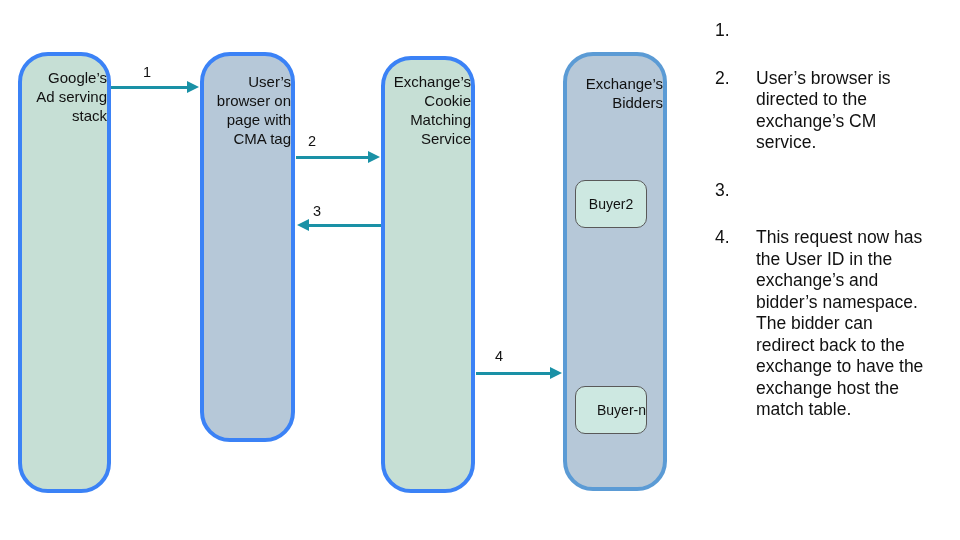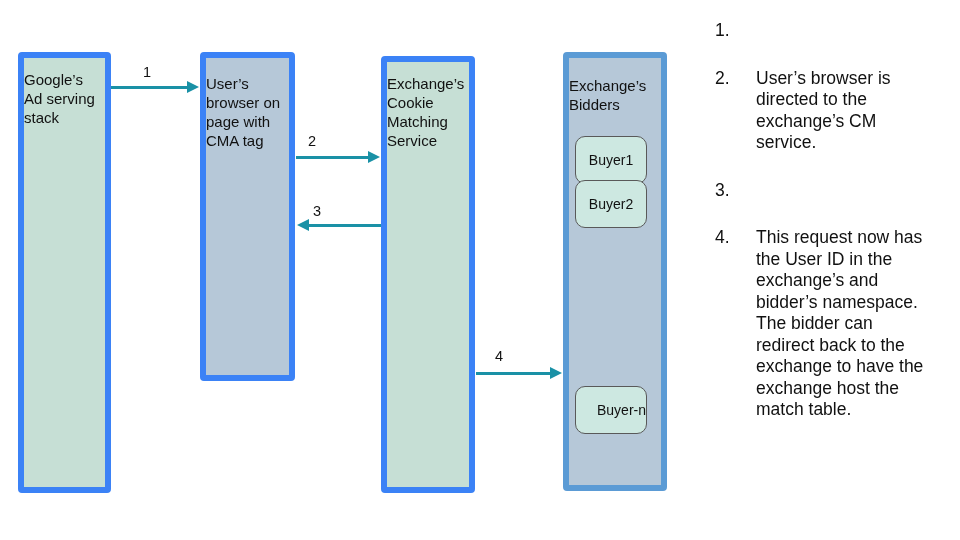--- a/index.html
+++ b/index.html
@@ -4,22 +4,22 @@
 <style>
   html, body { margin: 0; padding: 0; background: #ffffff; }
   body { font-family: "Liberation Sans", sans-serif; color: #111111; }
   .canvas {
     position: relative; width: 960px; height: 540px;
     background: #ffffff; overflow: hidden;
   }
   
   .col {
     position: absolute; box-sizing: border-box;
-    border: 6px solid #3b82f6; border-radius: 4px;
-    background: #c6dfd5; text-align: left;
+    border: 4px solid #3b82f6; border-radius: 30px;
+    background: #c6dfd5; text-align: right;
   }
   .col.blue { background: #b6c8d8; }
   .col.blue-border { border-color: #5b9bd5; }
   .col-label {
     font-size: 15px; line-height: 19px; white-space: pre-line;
     color: #111111;
   }
   
   .buyer {
     position: absolute; box-sizing: border-box;
@@ -60,42 +60,39 @@
 <body>
 
 <div class="canvas">
 
   <div class="col" style="left:18px; top:52px; width:93px; height:441px;">
     <div class="col-label" style="padding-top:12px;">Google’s
 Ad serving
 stack</div>
   </div>
 
-  <div class="col blue" style="left:200px; top:52px; width:95px; height:329px;">
+  <div class="col blue" style="left:200px; top:52px; width:95px; height:390px;">
     <div class="col-label" style="padding-top:16px;">User’s
 browser on
 page with
 CMA tag</div>
   </div>
 
   <div class="col" style="left:381px; top:56px; width:94px; height:437px;">
     <div class="col-label" style="padding-top:12px;">Exchange’s
 Cookie
 Matching
 Service</div>
   </div>
 
   <div class="col blue blue-border" style="left:563px; top:52px; width:104px; height:439px;">
     <div class="col-label" style="padding-top:18px;">Exchange’s
 Bidders</div>
   </div>
 
-  <div class="buyer" style="top:136px;">
-    <span>Buyer1</span>
-  </div>
   <div class="buyer" style="top:180px;">
     <span>Buyer2</span>
   </div>
   <div class="buyer" style="top:386px;justify-content:flex-end;">
     <span>Buyer-n</span>
   </div>
 
   <div class="arrow right" style="left:111px; top:86px; width:77px;"></div>
   <div class="arrow-label" style="left:143px; top:64px;">1</div>
 

